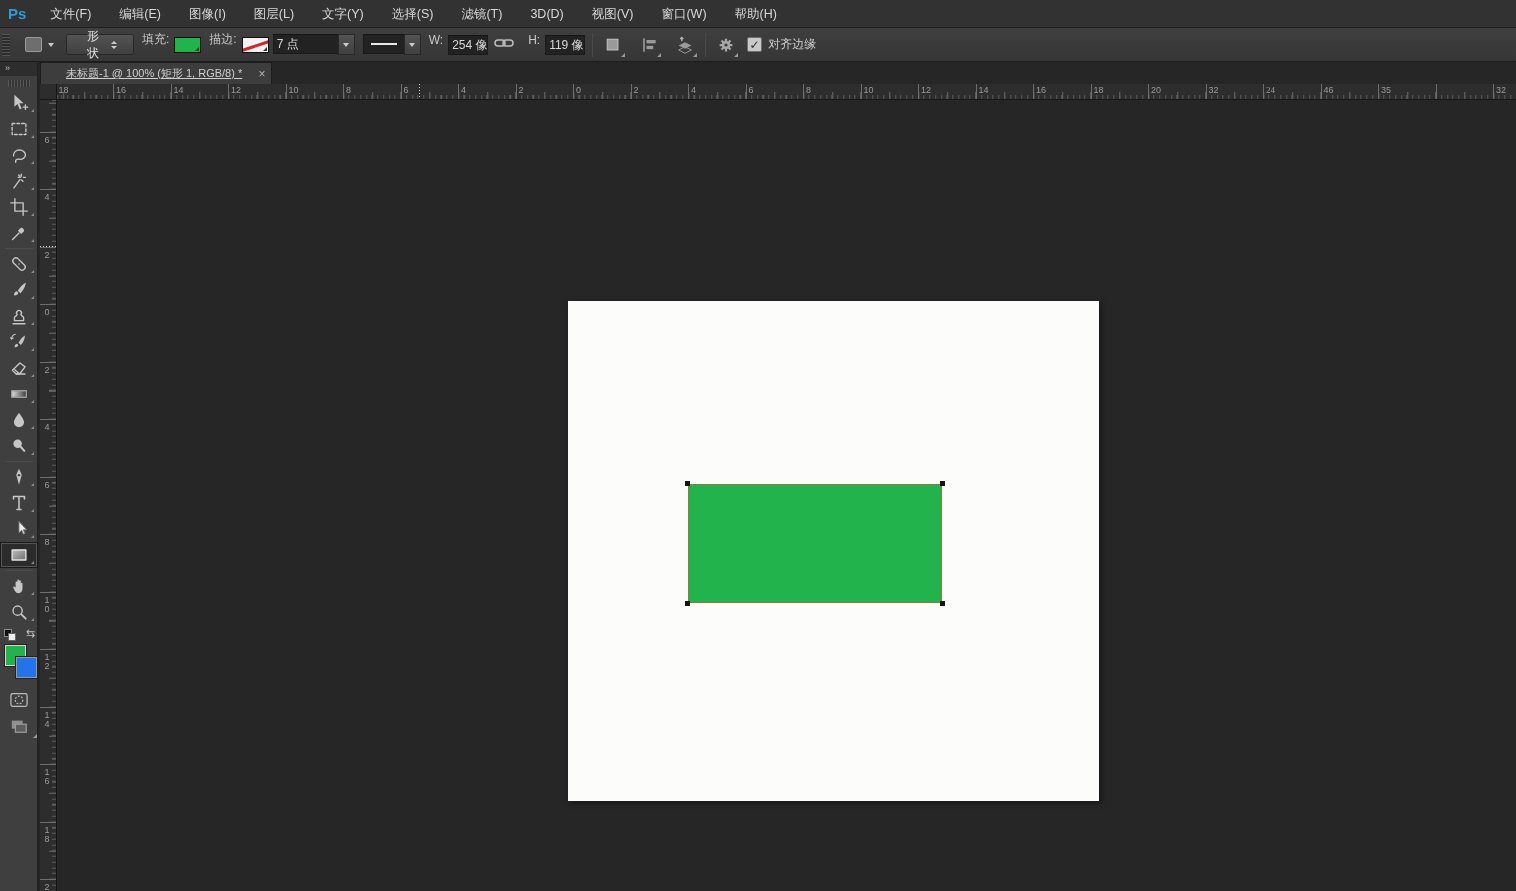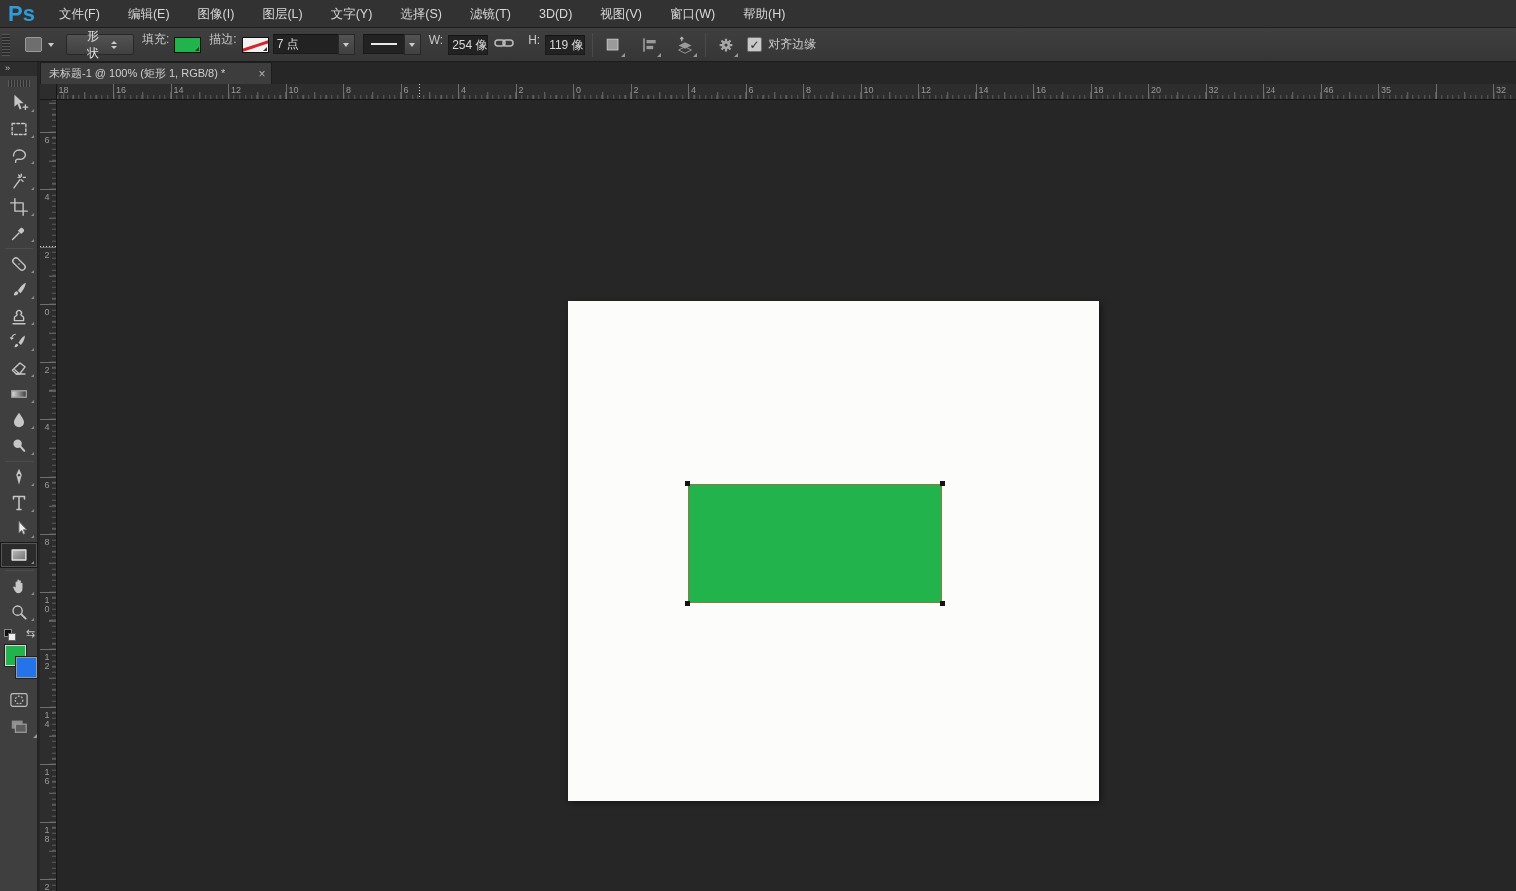--- a/index.html
+++ b/index.html
@@ -2,21 +2,21 @@
 <html><head>
 <meta charset="utf-8">
 <style>
   * { margin:0; padding:0; box-sizing:border-box; }
   html,body { width:1516px; height:891px; overflow:hidden; background:#262626;
     font-family:"Liberation Sans","DejaVu Sans",sans-serif; -webkit-font-smoothing:antialiased; }
 
   
   #menu-bar { position:absolute; left:0; top:0; width:1516px; height:28px;
     background:#323232; border-bottom:1px solid #1f1f1f; display:flex; align-items:center; }
-  #ps-logo { font-weight:bold; font-size:22px; color:#2f9bd8; padding:0 10px 0 8px; letter-spacing:0; }
+  #ps-logo { font-weight:bold; font-size:15px; color:#2f9bd8; padding:0 10px 0 8px; letter-spacing:0; }
   .menu-item { color:#d8d8d8; font-size:12.5px; padding:0 14px; height:28px; line-height:28px; cursor:default; }
 
   
   #options-bar { position:absolute; left:0; top:28px; width:1516px; height:34px;
     background:linear-gradient(#3f3f3f,#363636); border-bottom:1px solid #1c1c1c;
     display:flex; align-items:center; color:#cfcfcf; font-size:12px; }
   .ob-grip { width:8px; height:22px; margin-left:2px;
     background:repeating-linear-gradient(to bottom,#555 0 1px,#2c2c2c 1px 3px); }
   .ob-sep { width:1px; height:24px; background:#2a2a2a; border-right:1px solid #4a4a4a; margin:0 7px; }
   .ob-label { margin:0 5px 10px 8px; color:#c8c8c8; }
@@ -70,21 +70,21 @@
   #swap-arrows { position:absolute; right:3px; top:-2px; color:#c0c0c0; font-size:11px; }
   #fg-swatch { position:absolute; left:5px; top:16px; width:21px; height:21px; border:1px solid #d6d6d6; box-shadow:0 0 0 1px #222; }
   #bg-swatch { position:absolute; left:16px; top:28px; width:21px; height:21px; border:1px solid #9a9a9a; box-shadow:0 0 0 1px #222; }
   .tb-bottom-btn { width:38px; height:26px; display:flex; align-items:center; justify-content:center; position:relative; }
   .tb-bottom-btn svg { stroke:#bdbdbd; fill:none; stroke-width:1.4; }
 
   
   #tab-bar { position:absolute; left:38px; top:62px; width:1478px; height:22px; background:#262626; display:flex; }
   #doc-tab { margin-left:2px; width:232px; height:22px; background:#3d3d3d; border:1px solid #1d1d1d; border-bottom:none;
     display:flex; align-items:center; color:#cfcfcf; font-size:11px; }
-  #doc-tab .title { padding-left:8px; flex:1; white-space:nowrap; overflow:hidden; }
+  #doc-tab .title { padding-left:25px; flex:1; white-space:nowrap; overflow:hidden;text-decoration:underline; }
   #doc-tab .close { width:18px; text-align:center; color:#b5b5b5; font-size:12px; cursor:default; }
 
   
   #ruler-corner { position:absolute; left:40px; top:84px; width:17px; height:16px; background:#2d2d2d;
     border-right:1px solid #161616; border-bottom:1px solid #161616; }
   #h-ruler { position:absolute; left:57px; top:84px; width:1459px; height:16px; background:#2d2d2d;
     border-bottom:1px solid #161616; overflow:hidden;
     background-image:
       repeating-linear-gradient(90deg,#5c5c5c 0 1px,transparent 1px 5.75px),
       repeating-linear-gradient(90deg,#6a6a6a 0 1px,transparent 1px 28.75px);

